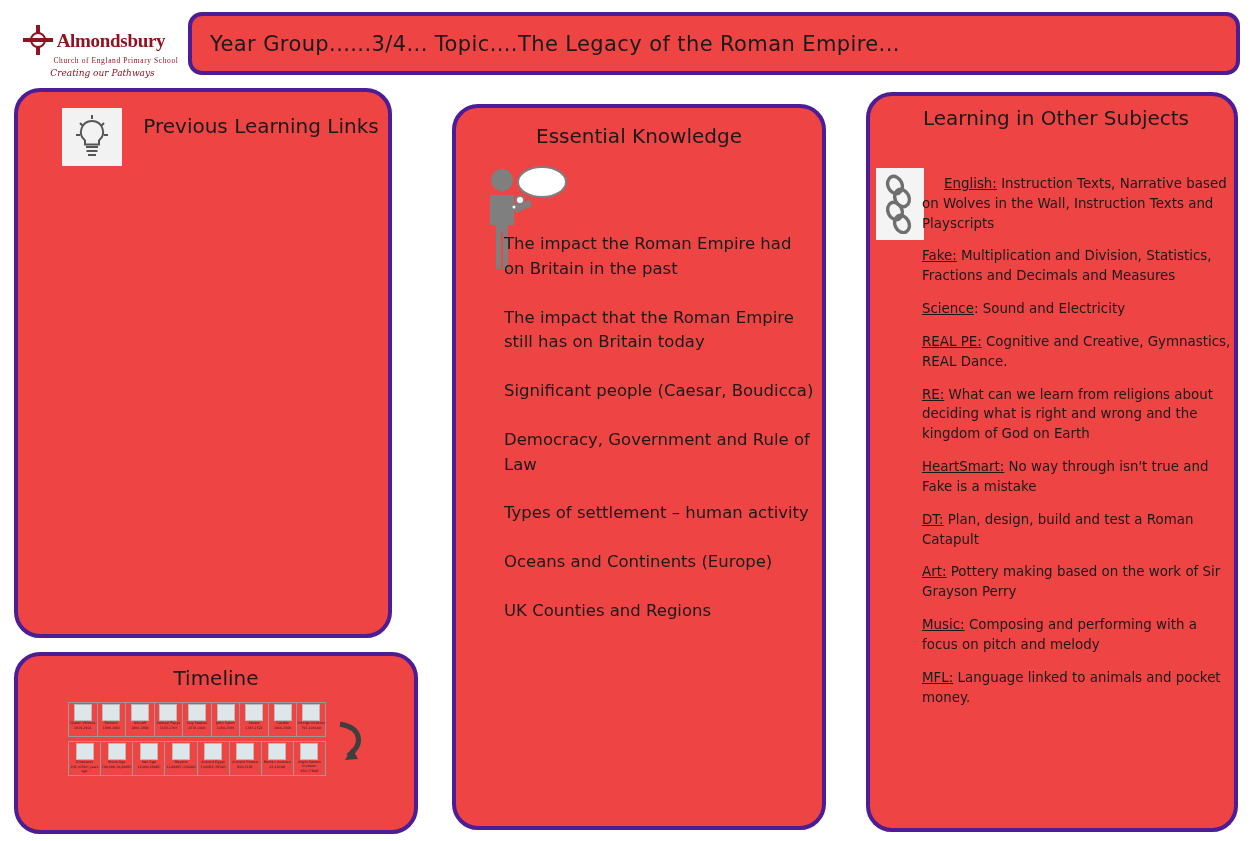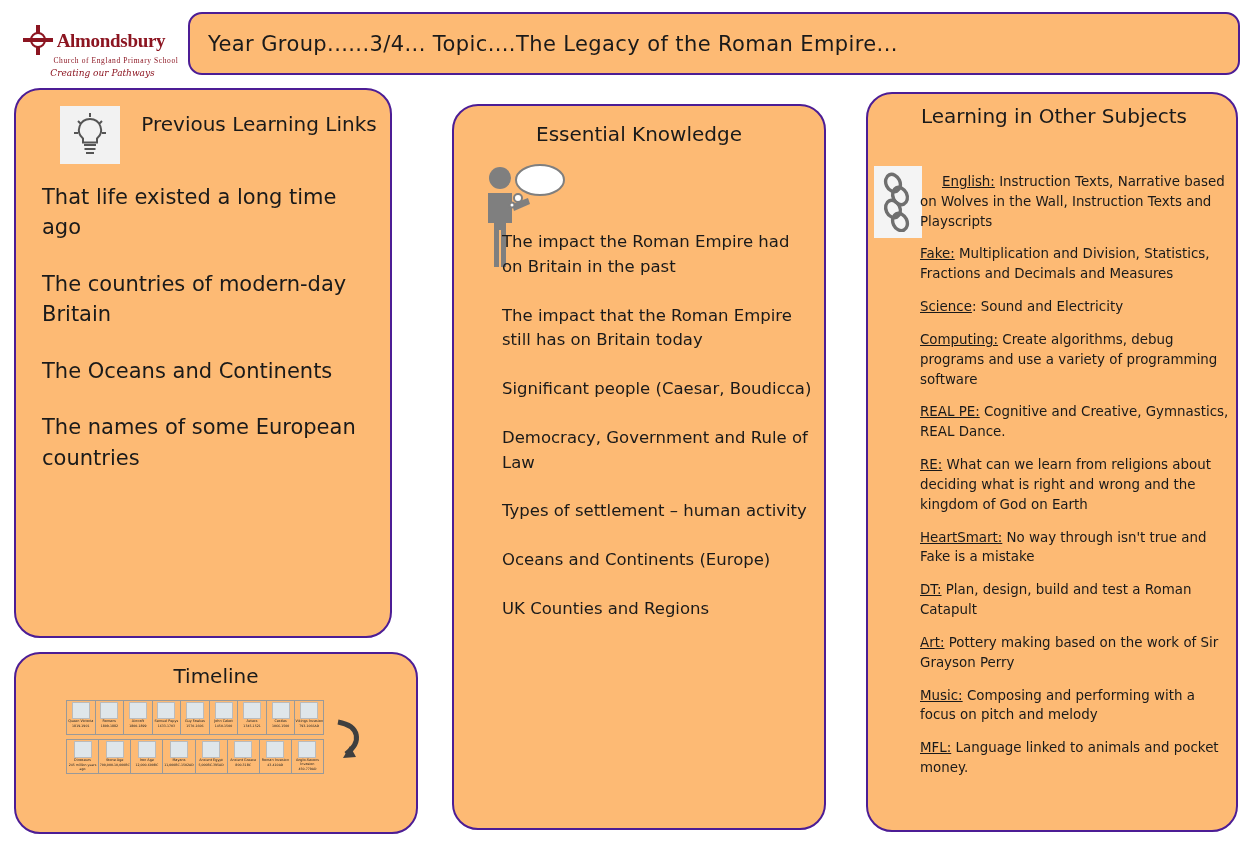--- a/index.html
+++ b/index.html
@@ -78,23 +78,23 @@
     font-style: italic;
     font-size: 9px;
     color: #8c1521;
     margin-top: 3px;
     margin-left: 17px;
   }
 
   
   .box {
     position: absolute;
-    border: 2px solid #4c1d95;
+    border: 4px solid #4c1d95;
     border-radius: 26px;
-    background: #fdba74;
+    background: #ef4444;
   }
 
   .header-box {
     left: 188px; top: 12px;
     width: 1052px; height: 63px;
     border-radius: 14px;
     display: flex;
     align-items: center;
     padding: 0 18px;
   }
@@ -266,26 +266,20 @@
     <div class="bulb">
       <svg width="46" height="48" viewBox="0 0 46 48">
         <g fill="none" stroke="#555" stroke-width="2">
           <path d="M23 8 a11 11 0 0 1 7 19.5 l0 4 l-14 0 l0 -4 A11 11 0 0 1 23 8 z"></path>
           <path d="M17 34 h12 M17.5 38 h11 M19 42 h8"></path>
           <path d="M23 2 v4 M7 22 h4 M35 22 h4 M11 10 l3 3 M35 10 l-3 3"></path>
         </g>
       </svg>
     </div>
     <div class="heading prev-head">Previous Learning Links</div>
-    <div class="prev-list">
-      <p>That life existed a long time ago</p>
-      <p>The countries of modern-day Britain</p>
-      <p>The Oceans and Continents</p>
-      <p>The names of some European countries</p>
-    </div>
   </div>
 
   <div class="box timeline-box">
     <div class="heading tl-head">Timeline</div>
     <div class="tl-img">
       <table class="tl-table">
         <tbody>
             <tr>
           <td>
             <span class="tl-pic"></span>
@@ -426,21 +420,20 @@
           <ellipse cx="19" cy="24" rx="7" ry="9" transform="rotate(-25 19 24)"></ellipse>
           <ellipse cx="12" cy="37" rx="7" ry="9" transform="rotate(-25 12 37)"></ellipse>
           <ellipse cx="19" cy="50" rx="7" ry="9" transform="rotate(-25 19 50)"></ellipse>
         </g>
       </svg>
     </div>
     <div class="other-list">
       <p class="first"><span class="sub">English:</span><span> Instruction Texts, Narrative based on Wolves in the Wall, Instruction Texts and Playscripts</span></p>
       <p><span class="sub">Fake:</span><span> Multiplication and Division, Statistics, Fractions and Decimals and Measures</span></p>
       <p><span class="sub">Science</span><span>: Sound and Electricity</span></p>
-      <p><span class="sub">Computing:</span><span> Create algorithms, debug programs and use a variety of programming software</span></p>
       <p><span class="sub">REAL PE:</span><span> Cognitive and Creative, Gymnastics, REAL Dance.</span></p>
       <p><span class="sub">RE:</span><span> What can we learn from religions about deciding what is right and wrong and the kingdom of God on Earth</span></p>
       <p><span class="sub">HeartSmart:</span><span> No way through isn't true and Fake is a mistake</span></p>
       <p><span class="sub">DT:</span><span> Plan, design, build and test a Roman Catapult</span></p>
       <p><span class="sub">Art:</span><span> Pottery making based on the work of Sir Grayson Perry</span></p>
       <p><span class="sub">Music:</span><span> Composing and performing with a focus on pitch and melody</span></p>
       <p><span class="sub">MFL:</span><span> Language linked to animals and pocket money.</span></p>
     </div>
   </div>
 

